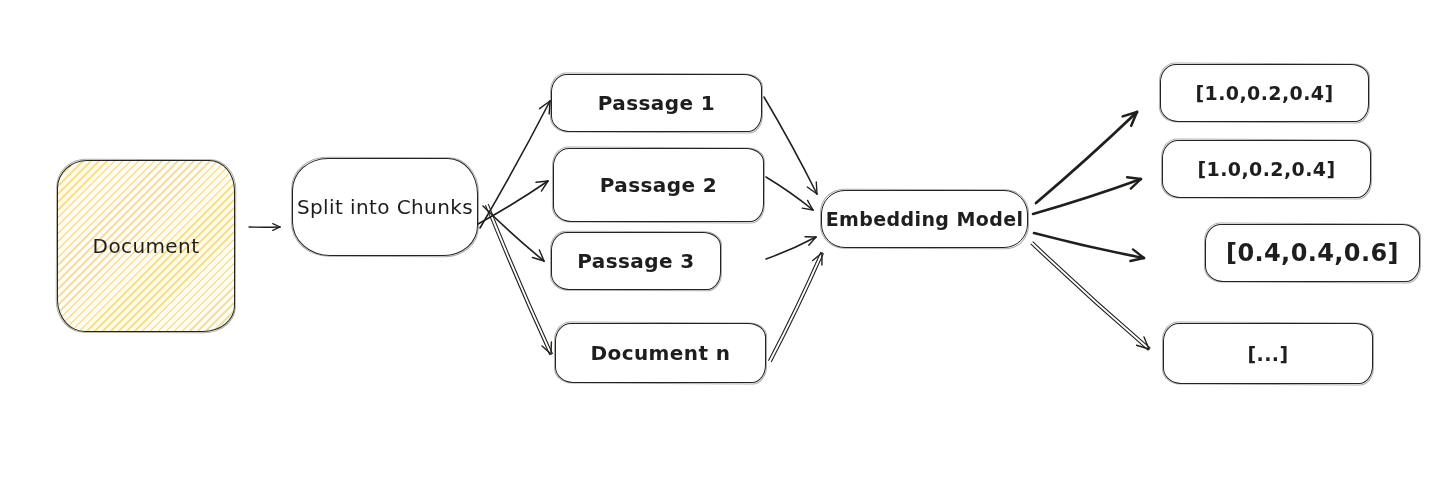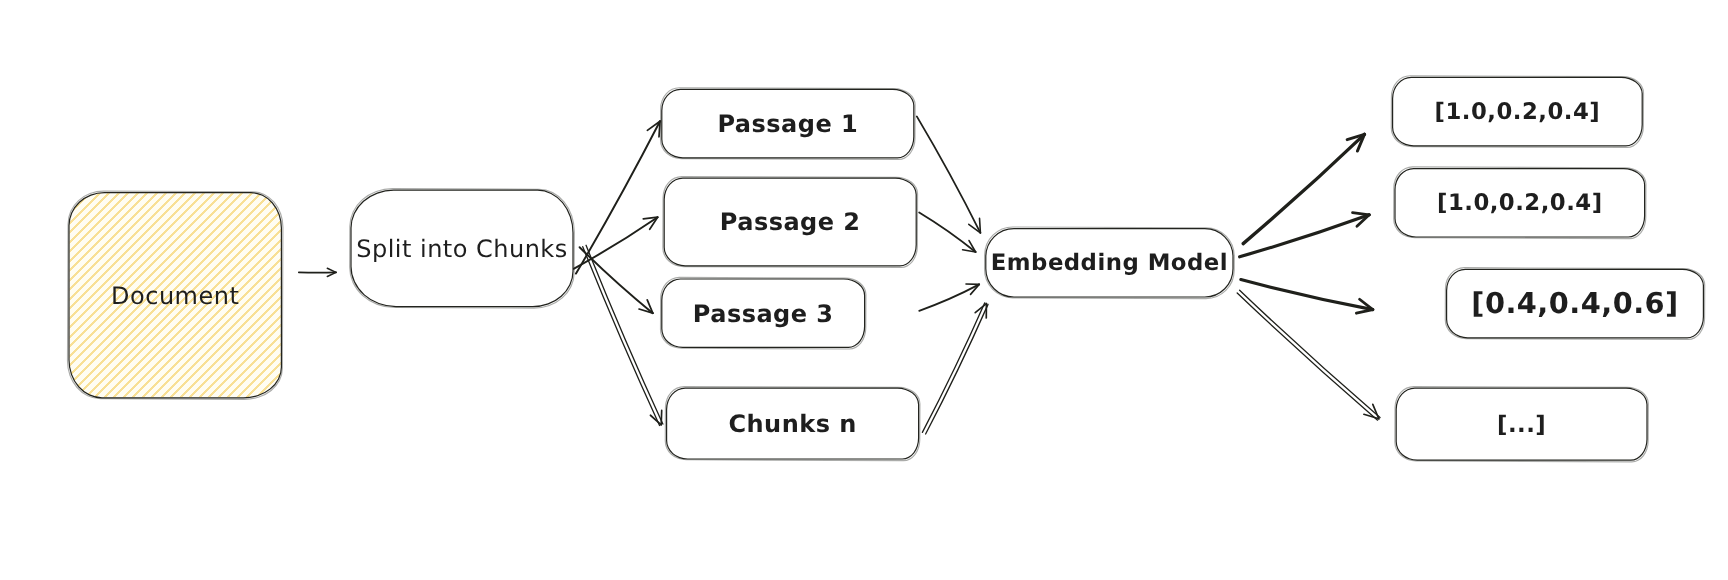--- a/index.html
+++ b/index.html
@@ -171,21 +171,21 @@
 
   <div class="node pill" id="node-passage2">
     <span class="node-label">Passage 2</span>
   </div>
 
   <div class="node pill" id="node-passage3">
     <span class="node-label">Passage 3</span>
   </div>
 
   <div class="node pill" id="node-passage-n">
-    <span class="node-label">Chunks n</span>
+    <span class="node-label">Document n</span>
   </div>
 
   <div class="node pill" id="node-embedding">
     <span class="node-label">Embedding Model</span>
   </div>
 
   <div class="node pill" id="node-vector1">
     <span class="node-label">[1.0,0.2,0.4]</span>
   </div>
 

